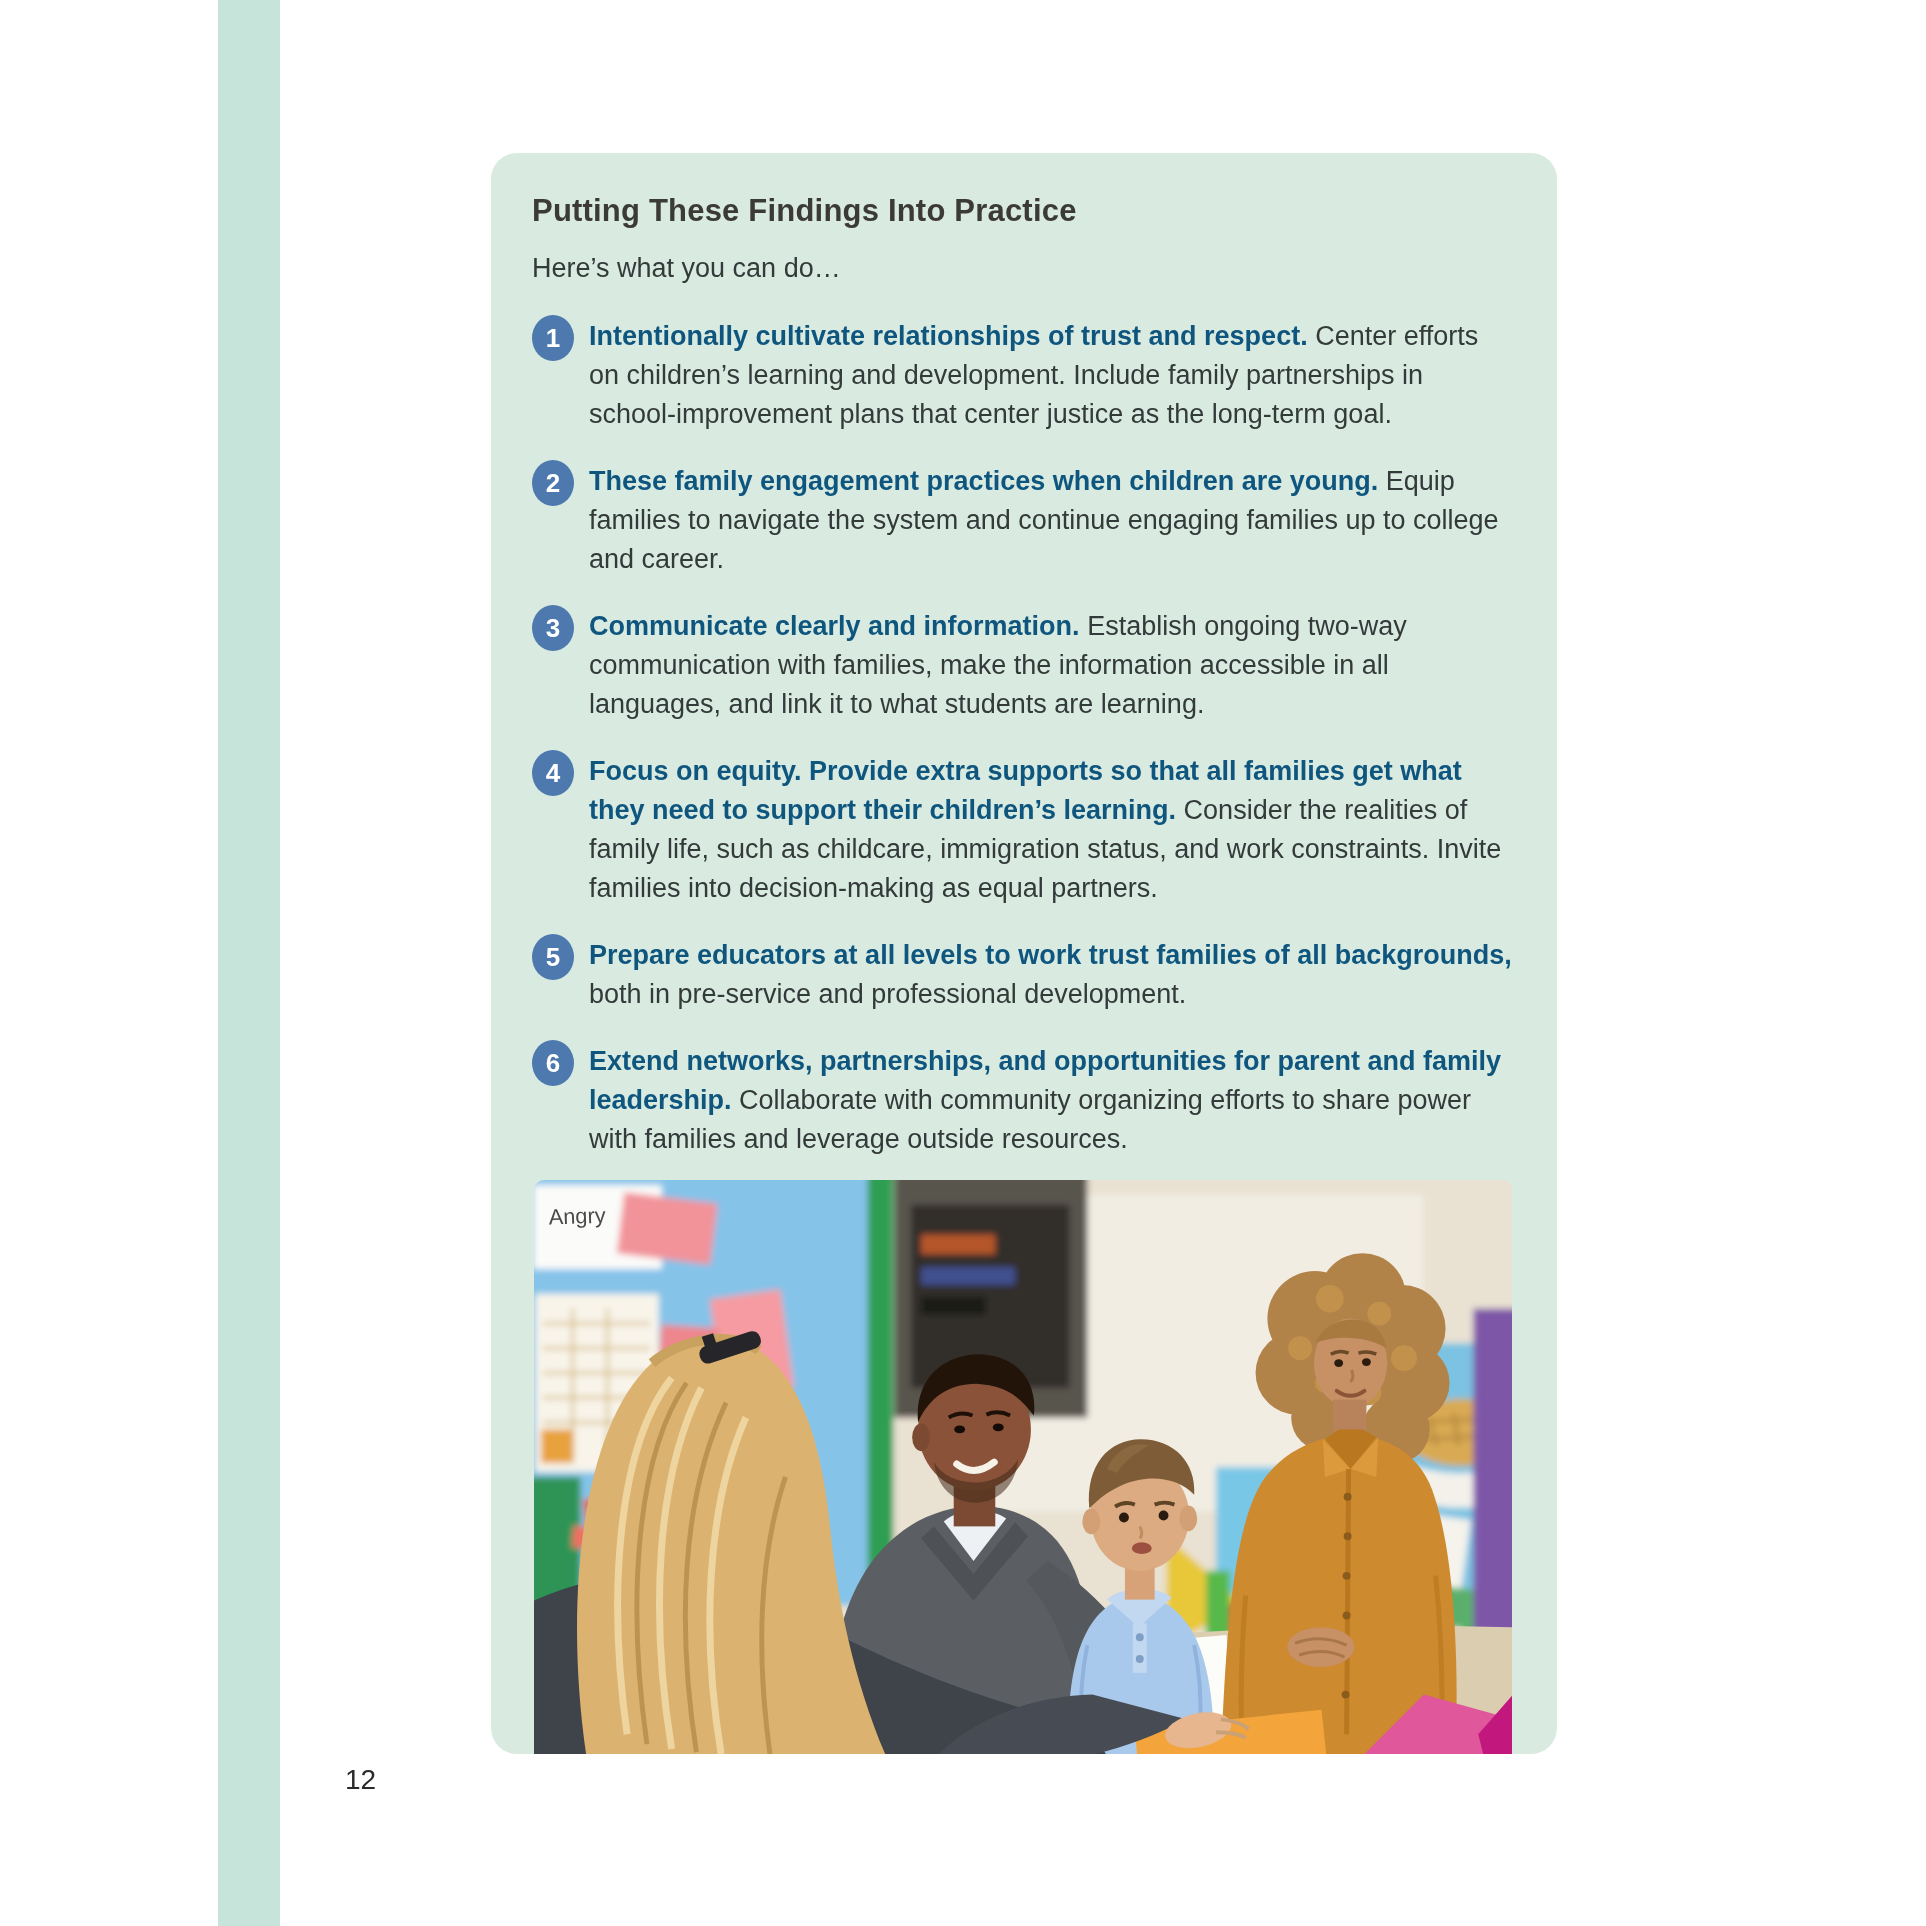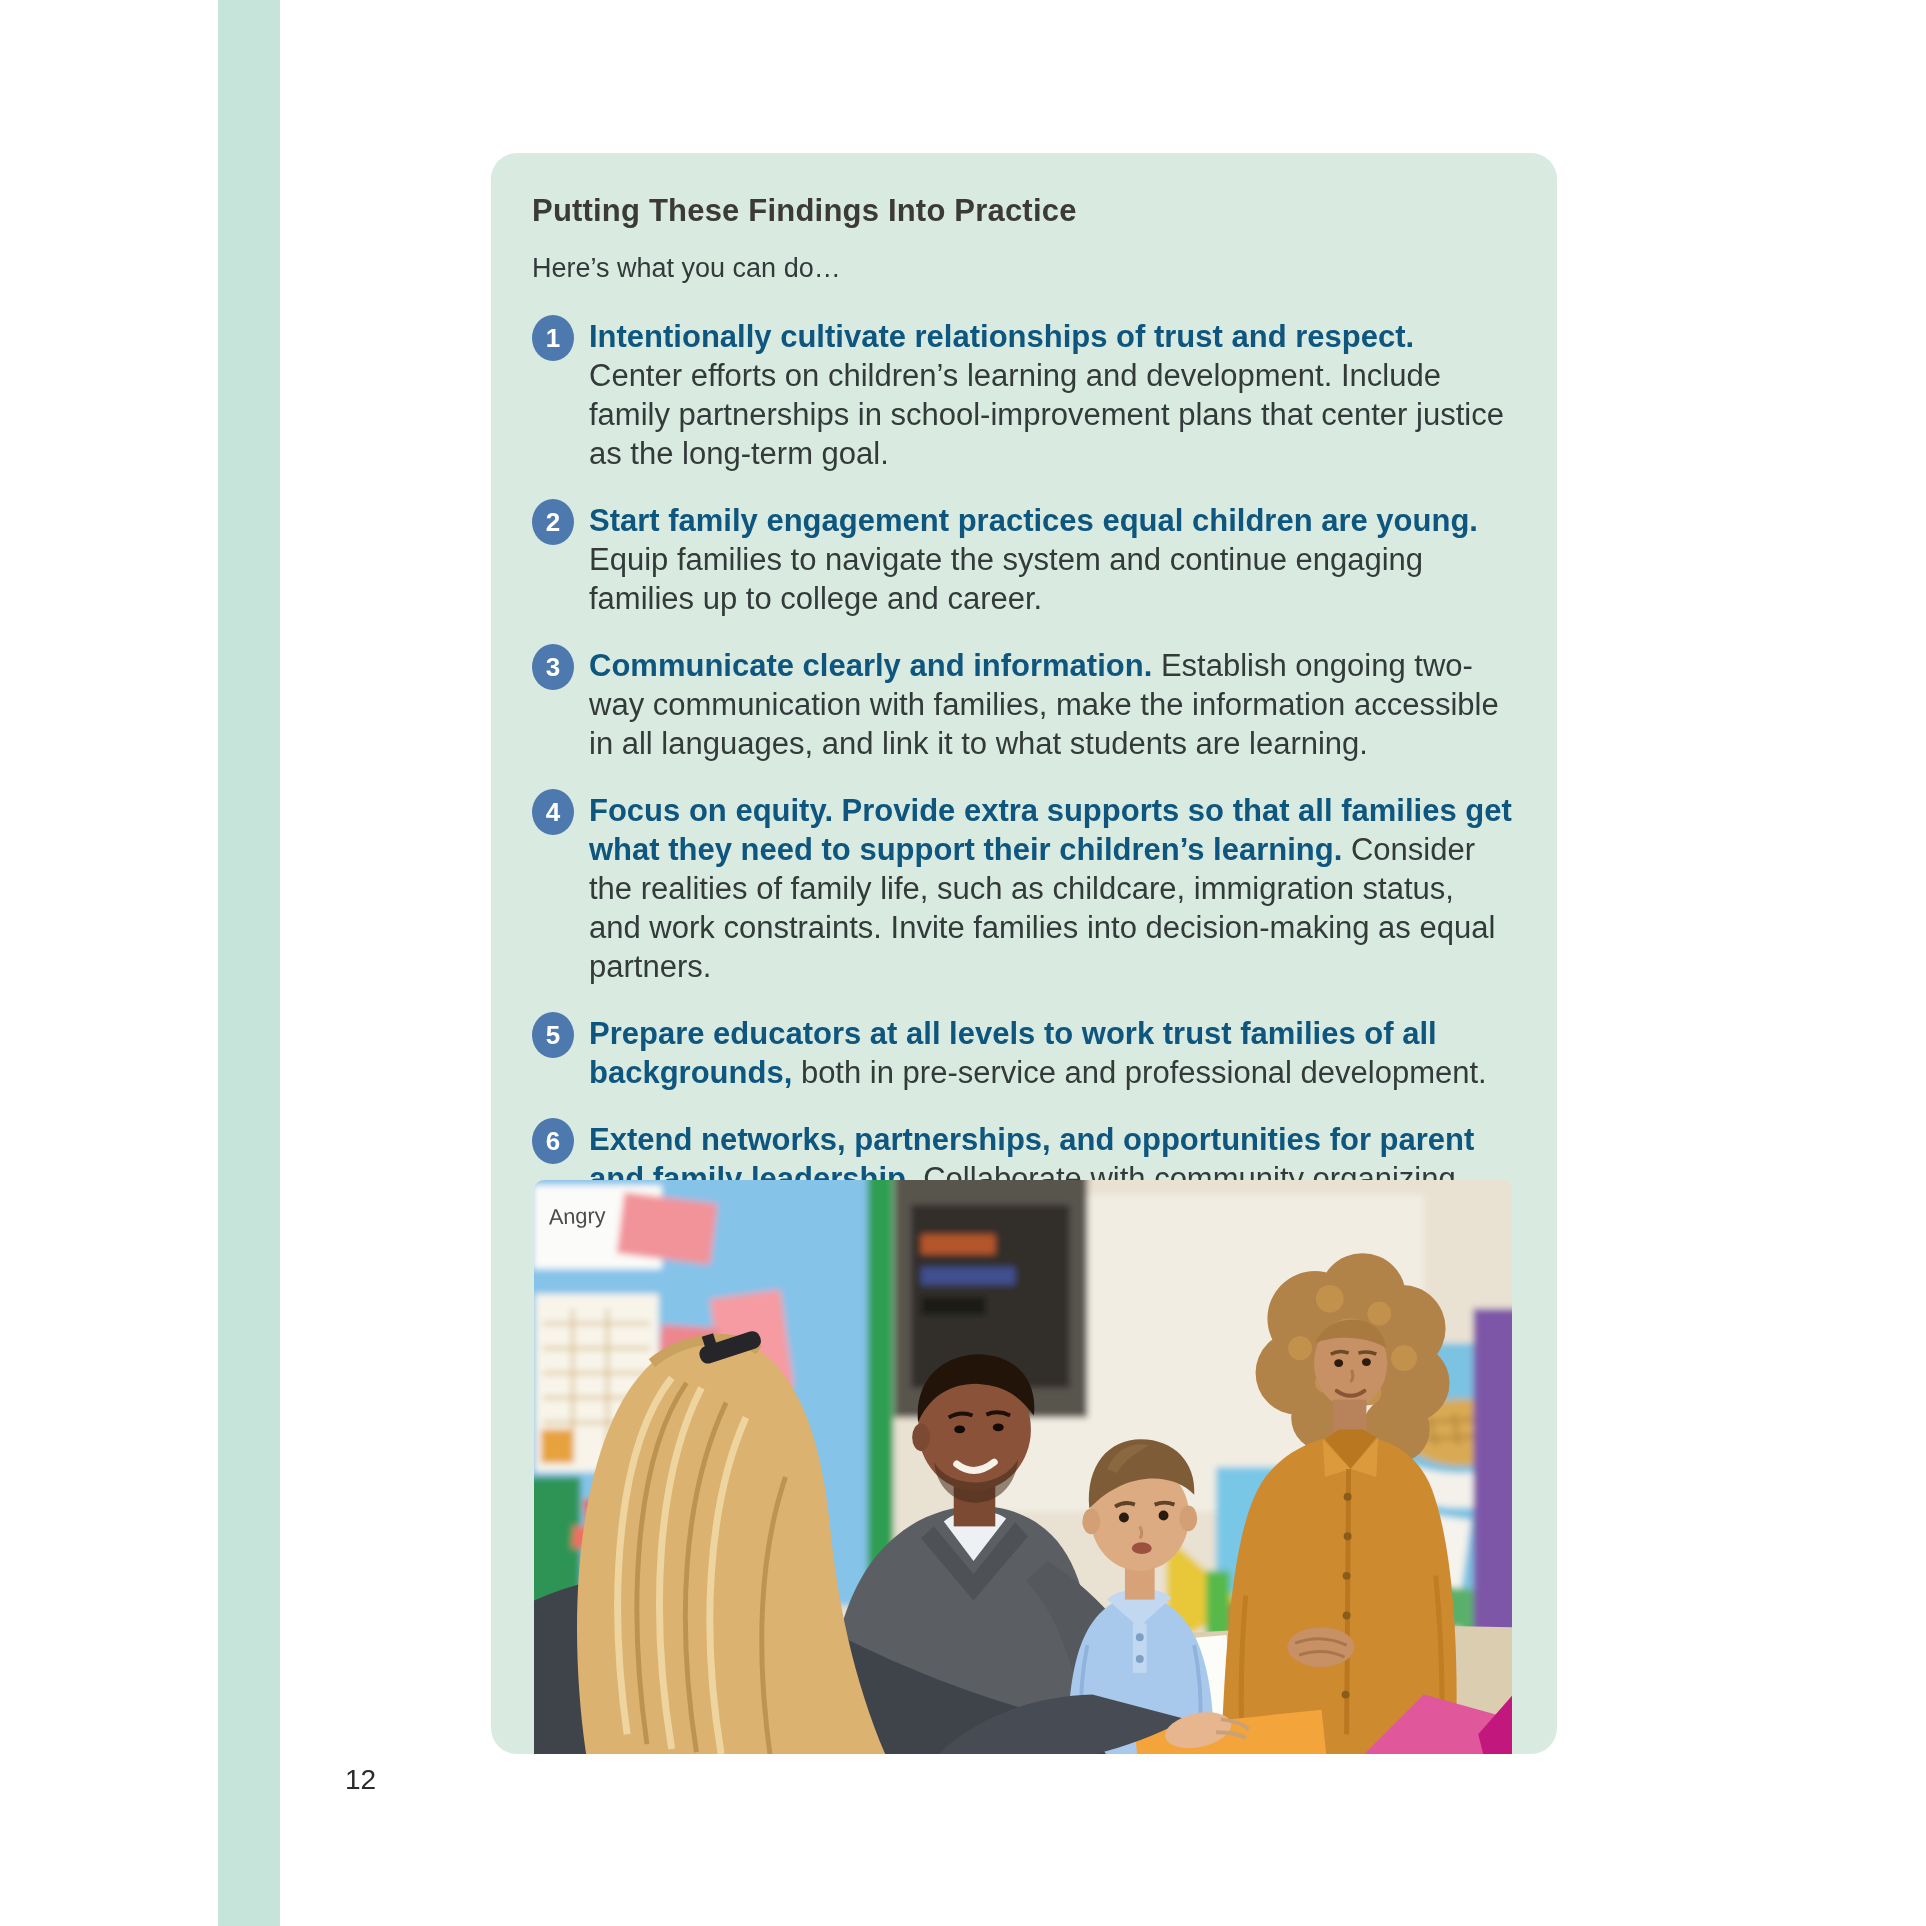--- a/index.html
+++ b/index.html
@@ -16,21 +16,21 @@
   .heading{
     font-size:31px;font-weight:bold;color:#3b3a38;margin:0 0 24px 0;letter-spacing:0.2px;
   }
   .intro{font-size:27px;color:#333a3a;margin:0 0 33px 0;}
   .item{display:flex;align-items:flex-start;margin-bottom:28px;}
   .badge{
     flex:0 0 42px;width:42px;height:46px;border-radius:50%;
     background:#4d79ae;color:#ffffff;font-weight:bold;font-size:26px;
     display:flex;align-items:center;justify-content:center;margin:-2px 15px 0 0;
   }
-  .item-text{font-size:31px;line-height:39px;color:#333a3a;}
+  .item-text{font-size:27px;line-height:39px;color:#333a3a;}
   .lead{font-weight:bold;color:#0f567f;}
   .photo{
     position:absolute;left:43px;right:45px;bottom:0;height:574px;
     border-radius:10px 10px 0 0;overflow:hidden;background:#e9e1d2;
   }
   .photo svg{display:block;width:100%;height:100%;}
   .footer-num{position:absolute;left:345px;top:1764px;font-size:28px;color:#2b2b2b;}
   .footer-title{position:absolute;left:490px;top:1864px;font-size:19px;color:#2b2b2b;letter-spacing:0.2px;}
 </style>
 </head>
@@ -46,21 +46,21 @@
       <h1 class="heading">Putting These Findings Into Practice</h1>
       <p class="intro">Here’s what you can do…</p>
 
       <div class="item">
         <div class="badge">1</div>
         <div class="item-text"><span class="lead">Intentionally cultivate relationships of trust and respect.</span> <span>Center efforts on children’s learning and development. Include family partnerships in school-improvement plans that center justice as the long-term goal.</span></div>
       </div>
 
       <div class="item">
         <div class="badge">2</div>
-        <div class="item-text"><span class="lead">Start family engagement practices equal children are young.</span> <span>Equip families to navigate the system and continue engaging families up to college and career.</span></div>
+        <div class="item-text"><span class="lead">These family engagement practices when children are young.</span> <span>Equip families to navigate the system and continue engaging families up to college and career.</span></div>
       </div>
 
       <div class="item">
         <div class="badge">3</div>
         <div class="item-text"><span class="lead">Communicate clearly and information.</span> <span>Establish ongoing two-way communication with families, make the information accessible in all languages, and link it to what students are learning.</span></div>
       </div>
 
       <div class="item">
         <div class="badge">4</div>
         <div class="item-text"><span class="lead">Focus on equity. Provide extra supports so that all families get what they need to support their children’s learning.</span> <span>Consider the realities of family life, such as childcare, immigration status, and work constraints. Invite families into decision-making as equal partners.</span></div>

